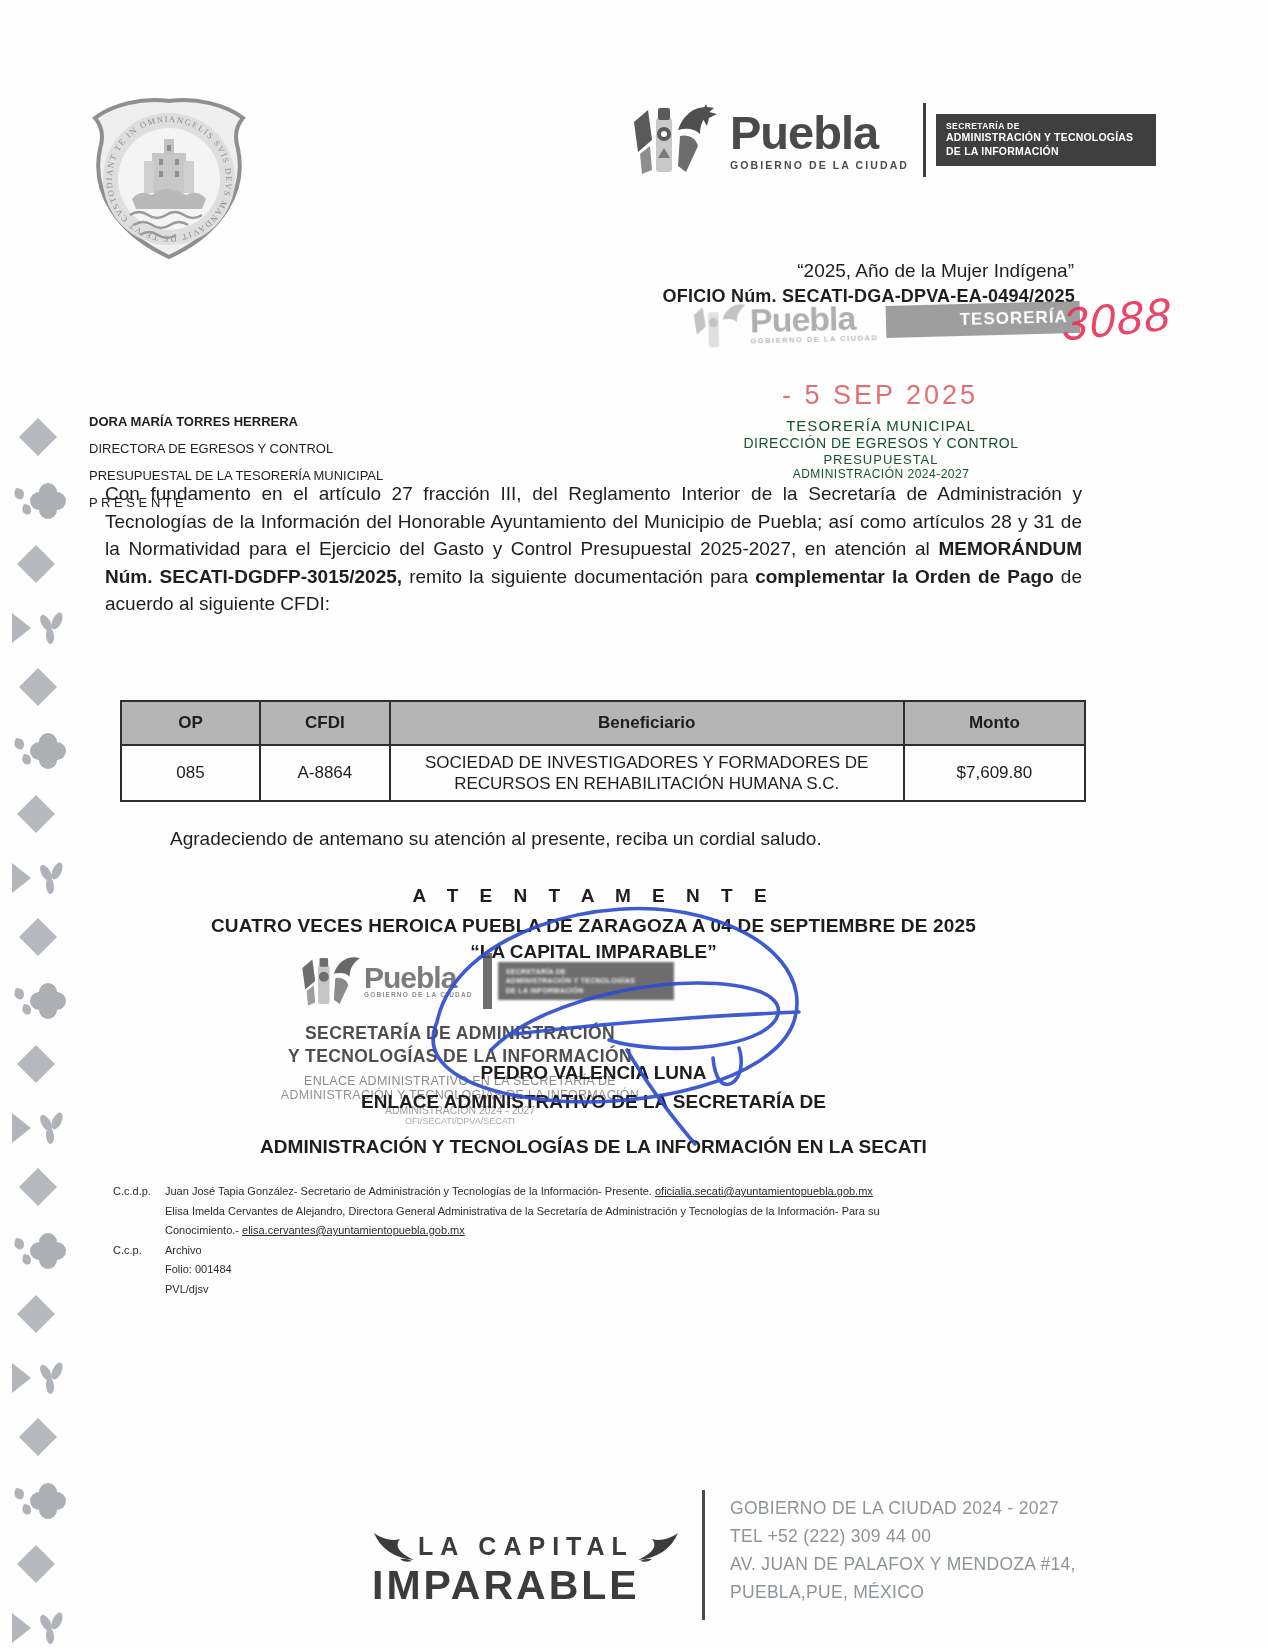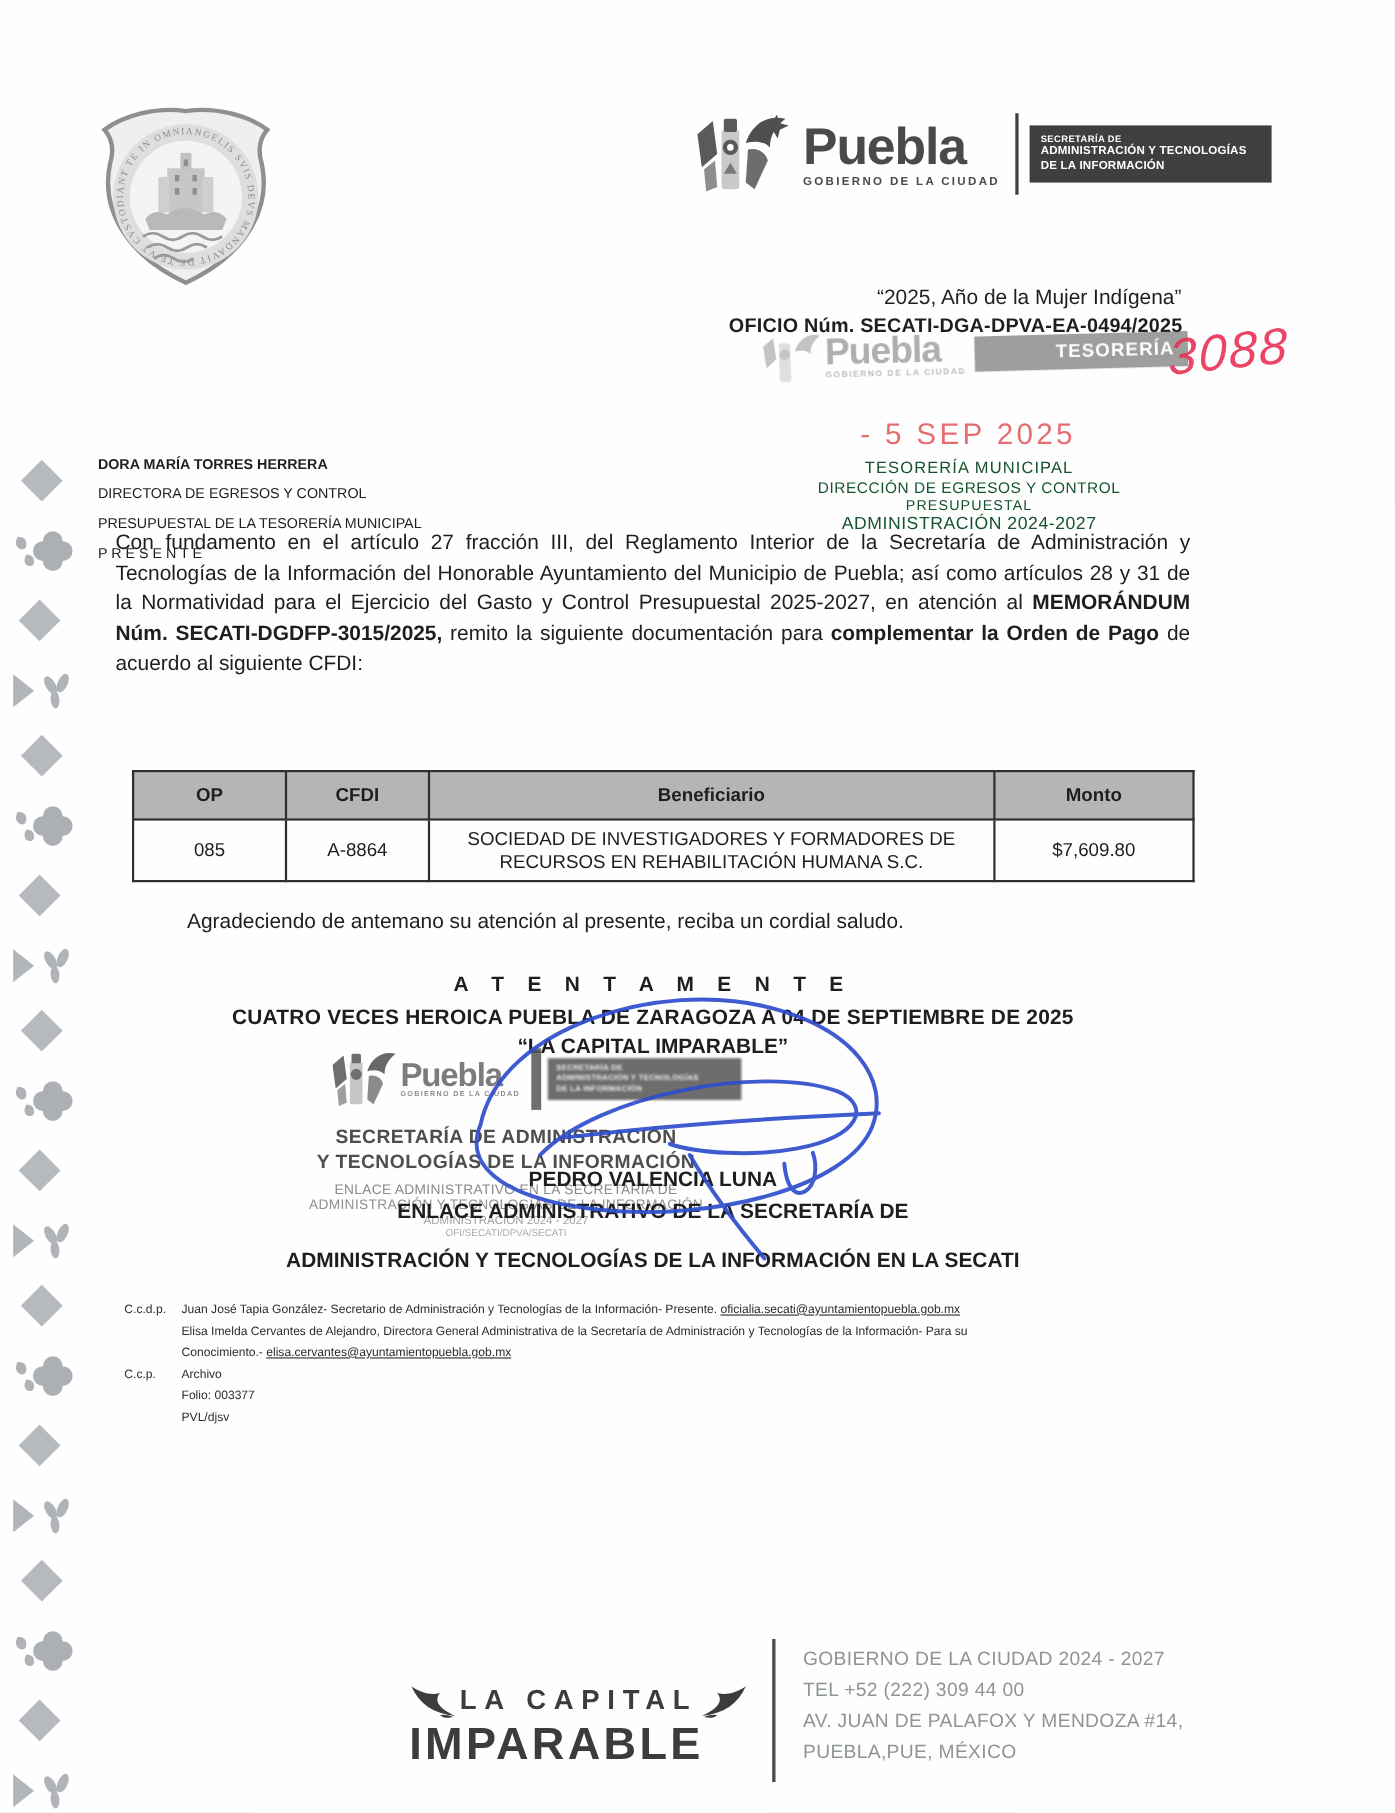--- a/index.html
+++ b/index.html
@@ -28,21 +28,21 @@
   .tes-stamp{left:690px;top:296px;display:flex;align-items:center;opacity:.58;filter:grayscale(1) blur(.6px);transform:rotate(-1.5deg);}
   .tes-name{font-size:34px;font-weight:bold;color:#777;letter-spacing:-1px;line-height:.9;}
   .tes-tag{font-size:7.5px;font-weight:bold;color:#888;letter-spacing:1.5px;}
   .tes-box{background:#5a5a5a;color:#fff;margin-left:8px;padding:6px 12px;font-size:17px;font-weight:bold;letter-spacing:1px;min-width:170px;text-align:right;}
   .folio-hand{left:1062px;top:292px;color:#e83156;font-size:46px;font-style:italic;transform:rotate(-6deg) skewX(-6deg);font-weight:400;letter-spacing:2px;opacity:.9;}
   .date-stamp{left:782px;top:380px;color:#e04a4f;font-size:27px;letter-spacing:3px;font-weight:500;opacity:.8;}
   .received-stamp{left:706px;top:417px;width:350px;text-align:center;color:#14532d;line-height:1.2;}
   .rs1{font-size:15px;letter-spacing:1px;}
   .rs2{font-size:14px;letter-spacing:.5px;}
   .rs3{font-size:13px;letter-spacing:1px;}
-  .rs4{font-size:16px;letter-spacing:.5px;}
+  .rs4{font-size:12px;letter-spacing:.5px;}
 
   
   .recipient{left:89px;top:360px;font-size:13px;line-height:27px;margin-top:48px;}
   .r-bold{font-weight:bold;}
   .body-par{left:105px;top:480px;width:977px;font-size:19px;line-height:27.5px;text-align:justify;margin:0;}
 
   
   .cfdi-table{left:120px;top:700px;width:966px;border-collapse:collapse;font-size:17px;padding-left:36px;}
   .cfdi-table th{background:#b5b5b5;border:2px solid #2e2e2e;font-weight:bold;height:40px;font-size:17px;}
   .cfdi-table td{border:2px solid #2e2e2e;text-align:center;height:52px;line-height:1.25;}
@@ -294,21 +294,21 @@
     <div class="cc-row">
       <div class="cc-label">C.c.d.p.</div>
       <div><span>Juan José Tapia González- Secretario de Administración y Tecnologías de la Información- Presente. </span><span class="cc-email">oficialia.secati@ayuntamientopuebla.gob.mx</span></div>
     </div>
     <div class="cc-indent">Elisa Imelda Cervantes de Alejandro, Directora General Administrativa de la Secretaría de Administración y Tecnologías de la Información- Para su</div>
     <div class="cc-indent"><span>Conocimiento.- </span><span class="cc-email">elisa.cervantes@ayuntamientopuebla.gob.mx</span></div>
     <div class="cc-row">
       <div class="ccp-label">C.c.p.</div>
       <div>Archivo</div>
     </div>
-    <div class="cc-indent">Folio: 003377</div>
+    <div class="cc-indent">Folio: 001484</div>
     <div class="cc-indent">PVL/djsv</div>
   </div>
 
   <div class="abs footer-logo">
     <div class="fl-top">
       <svg width="44" height="36" viewBox="0 0 44 36">
         <path d="M42,32 C22,30 9,21 2,5 C12,12 21,13 28,11 C23,17 25,24 42,32 Z" fill="#3c3c3c"></path>
         <path d="M40,33 q-8,2 -12,-2 q6,-1 12,2 Z" fill="#3c3c3c"></path>
       </svg>
       <span class="fl-capital">LA CAPITAL</span>

